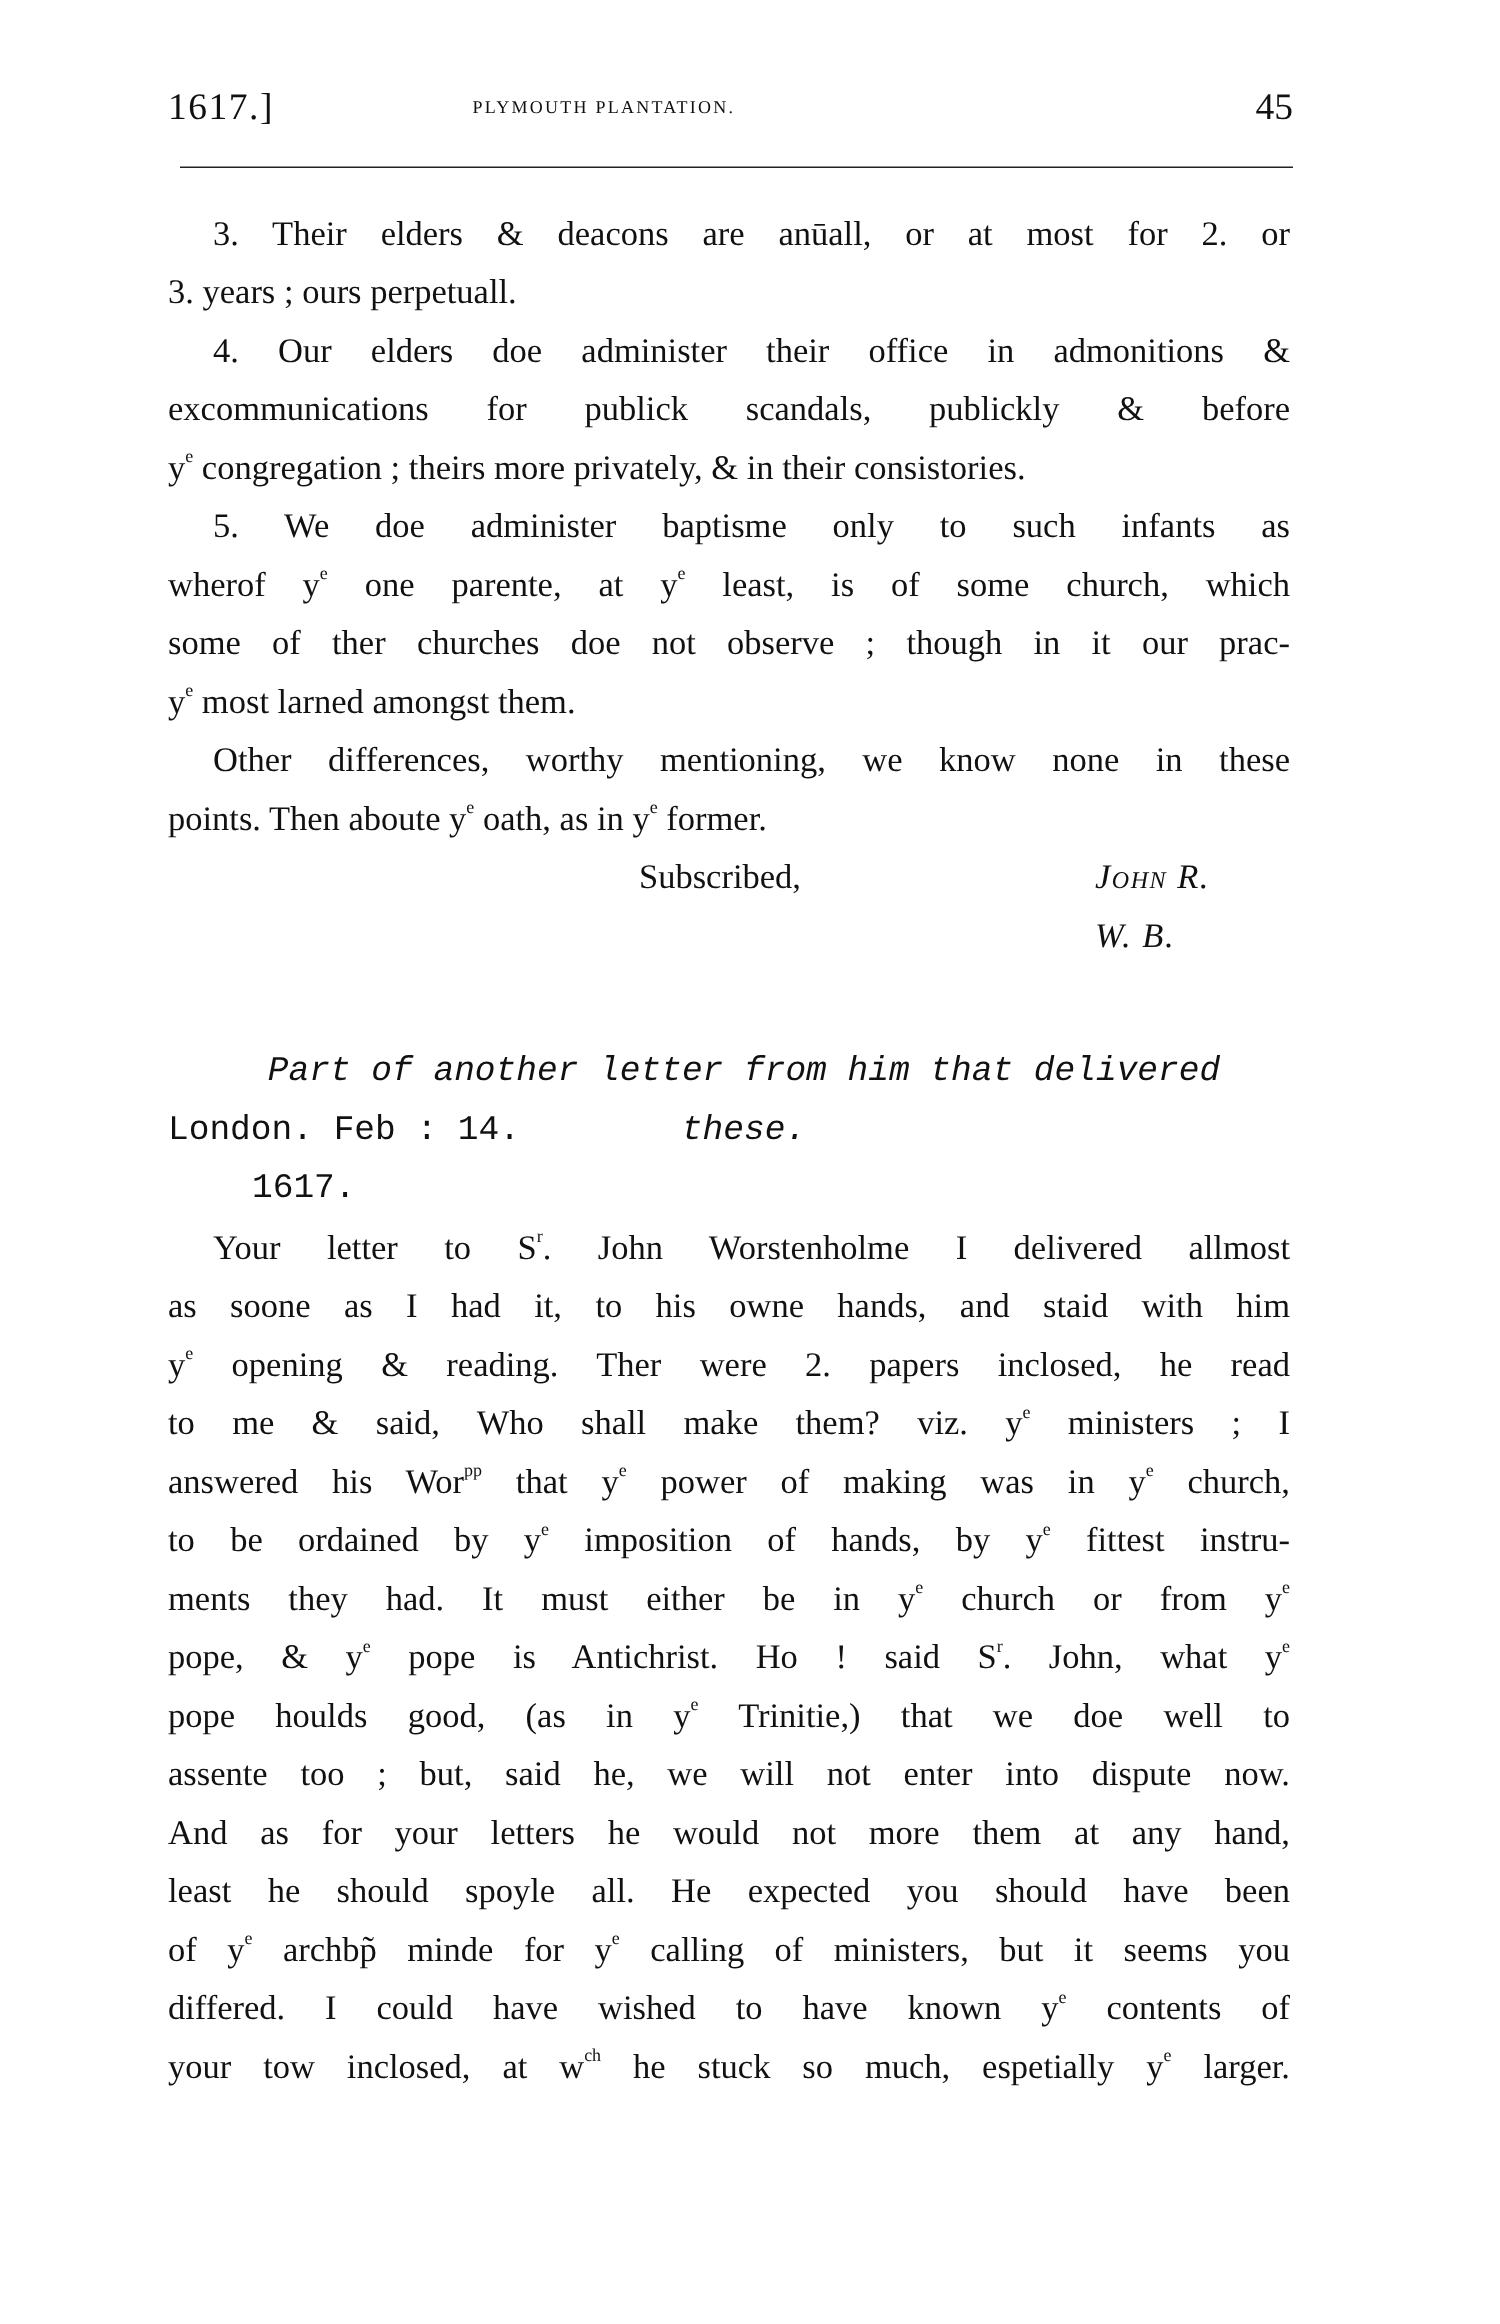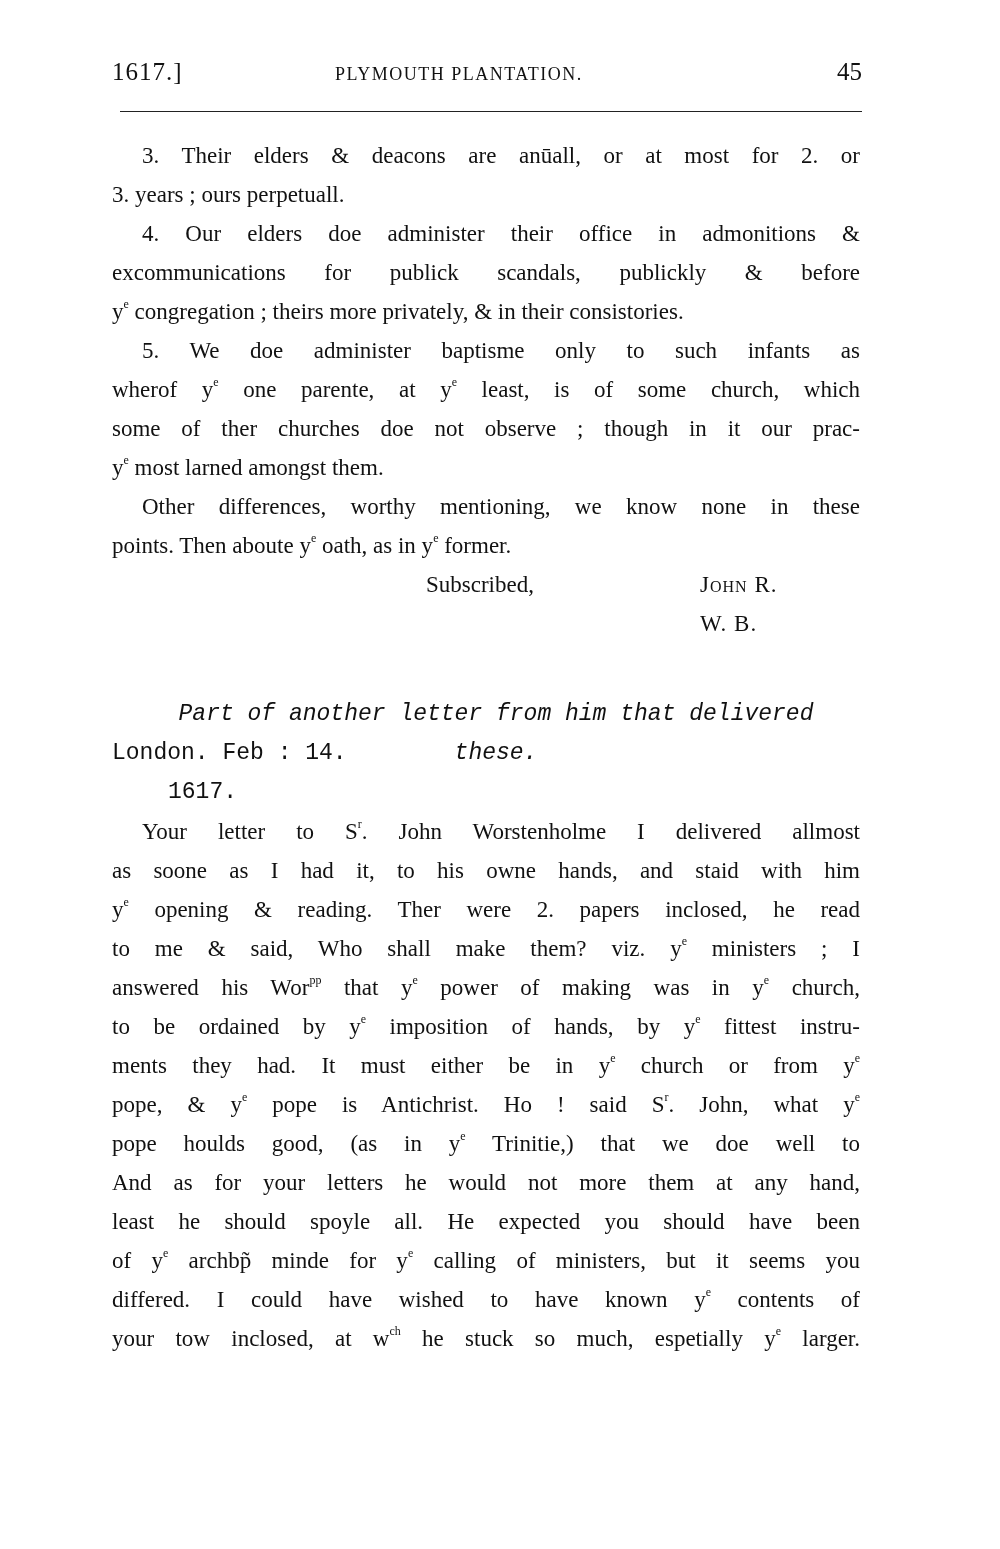--- a/index.html
+++ b/index.html
@@ -30,23 +30,23 @@
       font-size: 25px;
     }
     .rh-left {
       position: absolute;
       left: 0;
       top: 0;
       letter-spacing: 1px;
     }
     .rh-center {
       position: absolute;
-      left: 223px;
+      left: 203px;
       top: 6px;
-      font-size: 18px;
+      font-size: 12px;
       letter-spacing: 1.5px;
     }
     .rh-right {
       position: absolute;
       right: 0;
       top: 0;
     }
     .rule {
       position: absolute;
       top: 111px;
@@ -89,22 +89,23 @@
       display: block;
       height: 39px;
       position: relative;
     }
     .signoff .subscribed {
       position: absolute;
       left: 314px;
     }
     .signoff .name {
       position: absolute;
-      left: 588px;
+      left: 618px;
       letter-spacing: 1px;
+      font-style: italic;
     }
     .heading-italic {
       display: block;
       height: 39px;
       margin-top: 52px;
       text-align: center;
       font-style: italic;
       padding-left: 20px;
       font-family: Liberation Mono, monospace;
     }
@@ -161,20 +162,21 @@
     <div id="section2">
         <div class="line indent"><span>Your letter to S</span><sup>r</sup><span>. John Worstenholme I delivered allmost</span></div>
         <div class="line"><span>as soone as I had it, to his owne hands, and staid with him</span></div>
         <div class="line"><span>y</span><sup>e</sup><span> opening &amp; reading.  Ther were 2. papers inclosed, he read</span></div>
         <div class="line"><span>to me &amp; said, Who shall make them? viz. y</span><sup>e</sup><span> ministers ; I</span></div>
         <div class="line"><span>answered his Wor</span><sup>pp</sup><span> that y</span><sup>e</sup><span> power of making was in y</span><sup>e</sup><span> church,</span></div>
         <div class="line"><span>to be ordained by y</span><sup>e</sup><span> imposition of hands, by y</span><sup>e</sup><span> fittest instru-</span></div>
         <div class="line"><span>ments they had.  It must either be in y</span><sup>e</sup><span> church or from y</span><sup>e</sup></div>
         <div class="line"><span>pope, &amp; y</span><sup>e</sup><span> pope is Antichrist.  Ho ! said S</span><sup>r</sup><span>. John, what y</span><sup>e</sup></div>
         <div class="line"><span>pope houlds good, (as in y</span><sup>e</sup><span> Trinitie,) that we doe well to</span></div>
+        <div class="line"><span>assente too ; but, said he, we will not enter into dispute now.</span></div>
         <div class="line"><span>And as for your letters he would not more them at any hand,</span></div>
         <div class="line"><span>least he should spoyle all.  He expected you should have been</span></div>
         <div class="line"><span>of y</span><sup>e</sup><span> archbp̃ minde for y</span><sup>e</sup><span> calling of ministers, but it seems you</span></div>
         <div class="line"><span>differed.  I could have wished to have known y</span><sup>e</sup><span> contents of</span></div>
         <div class="line"><span>your tow inclosed, at w</span><sup>ch</sup><span> he stuck so much, espetially y</span><sup>e</sup><span> larger.</span></div>
       </div>
   </div>
 </div>
 
 </body></html>

